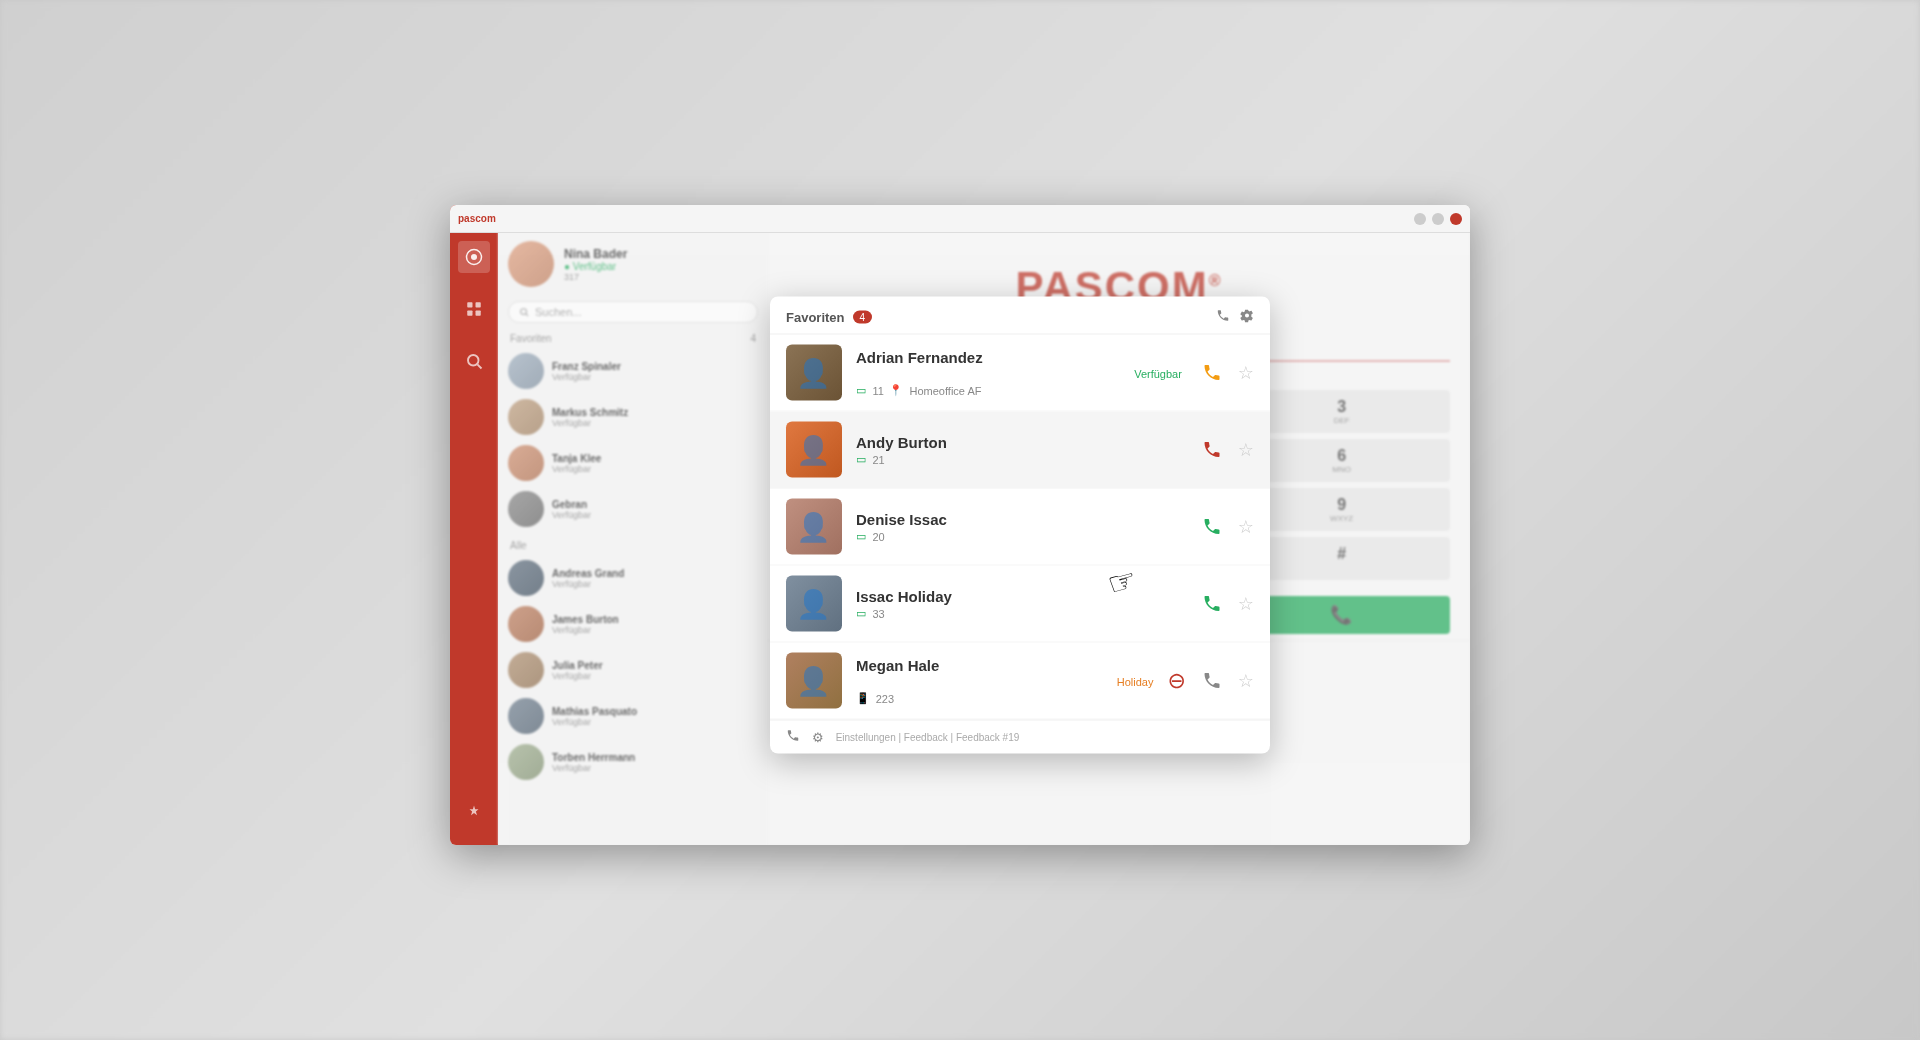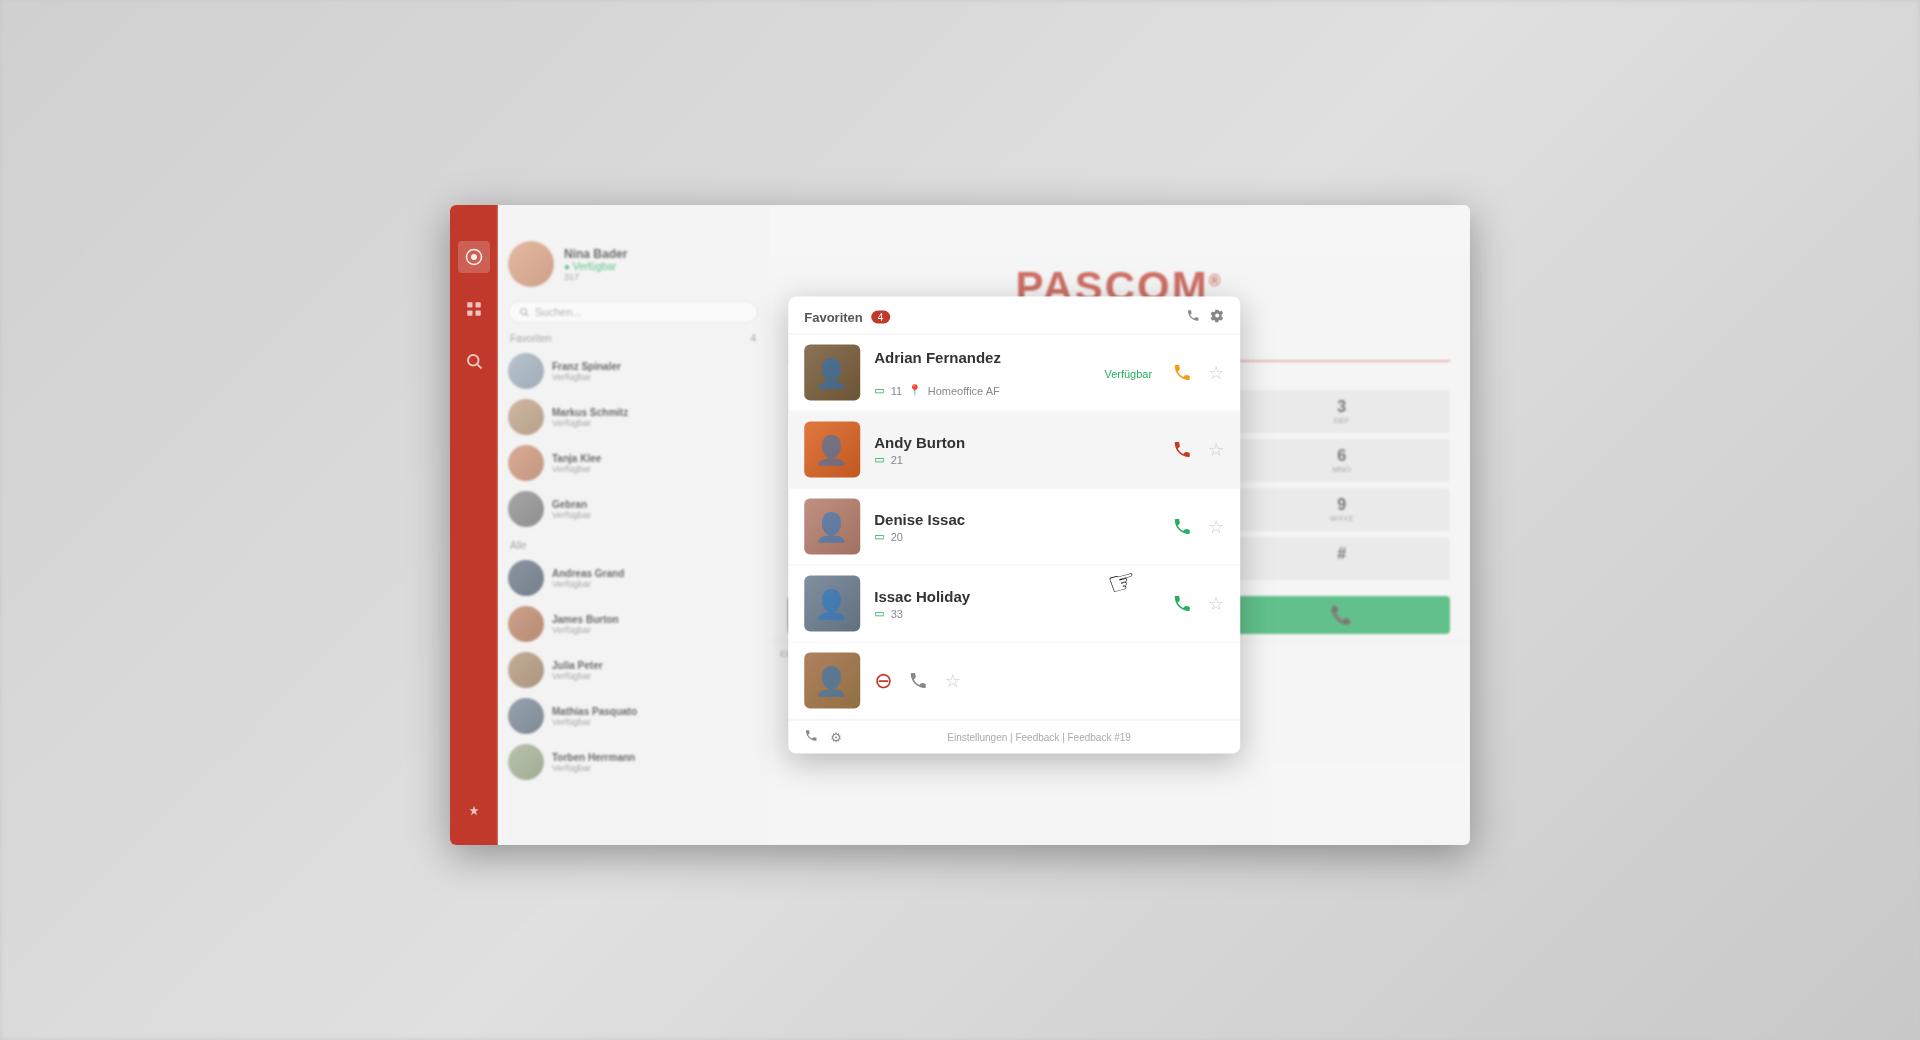--- a/index.html
+++ b/index.html
@@ -251,21 +251,21 @@
       color: #999;
       border-top: 1px solid #eee;
     }
 
     
     .favorites-popup {
       position: absolute;
       top: 50%;
       left: 50%;
       transform: translate(-38%, -50%);
-      width: 452px;
+      width: 500px;
       background: white;
       border-radius: 8px;
       box-shadow: 0 8px 32px rgba(0,0,0,0.25);
       z-index: 100;
       overflow: hidden;
     }
     .popup-header {
       display: flex;
       align-items: center;
       justify-content: space-between;
@@ -380,20 +380,28 @@
 </head>
 <body>
 
 <div class="bg-app">
 
   <div style="position:absolute;top:0;left:0;right:0;bottom:0;background:linear-gradient(135deg,#d0d0d0 0%,#e0e0e0 50%,#c8c8c8 100%);"></div>
 </div>
 
 <div class="main-window" style="margin-top:10px;">
 
+  <div class="title-bar">
+    <span class="title-bar-logo">pascom</span>
+    <div class="title-bar-controls">
+      <div class="title-bar-btn"></div>
+      <div class="title-bar-btn"></div>
+      <div class="title-bar-btn close"></div>
+    </div>
+  </div>
 
   <div class="sidebar-red">
     <div class="sidebar-icon active">
       <svg width="18" height="18" viewBox="0 0 24 24" fill="white" opacity="0.9">
           <circle cx="12" cy="12" r="10" stroke="white" stroke-width="2" fill="none"></circle>
           <circle cx="12" cy="12" r="4" fill="white"></circle>
         </svg>
     </div>
     <div class="sidebar-icon">
       <svg width="18" height="18" viewBox="0 0 24 24" fill="white" opacity="0.7">
@@ -658,39 +666,47 @@
             </svg>
         </div>
         <div class="star-icon">☆</div>
       </div>
     </div>
 
     <div class="contact-row">
       <div class="contact-avatar-popup avatar-5">
         <div class="avatar-face">👤</div>
       </div>
+      <div class="contact-details">
+        <div class="contact-name-popup">Megan Hale</div>
+        <div class="contact-status-popup holiday">Holiday</div>
+        <div class="contact-meta">
+          <span>📱</span>
+          <span>223</span>
+        </div>
+      </div>
       <div class="contact-actions">
         <div class="dnd-icon">⊖</div>
         <div class="call-icon-btn call-icon-gray">
           <svg width="20" height="20" viewBox="0 0 24 24" fill="#888">
               <path d="M6.6 10.8c1.4 2.8 3.8 5.1 6.6 6.6l2.2-2.2c.3-.3.7-.4 1-.2 1.1.4 2.3.6 3.6.6.6 0 1 .4 1 1V20c0 .6-.4 1-1 1-9.4 0-17-7.6-17-17 0-.6.4-1 1-1h3.5c.6 0 1 .4 1 1 0 1.3.2 2.5.6 3.6.1.3 0 .7-.2 1L6.6 10.8z"></path>
             </svg>
         </div>
         <div class="star-icon">☆</div>
       </div>
     </div>
 
     <div style="display:flex;align-items:center;gap:12px;padding:8px 16px;border-top:1px solid #f0f0f0;">
       <span style="font-size:13px;color:#888;cursor:pointer;">
         <svg width="14" height="14" viewBox="0 0 24 24" fill="#888">
             <path d="M6.6 10.8c1.4 2.8 3.8 5.1 6.6 6.6l2.2-2.2c.3-.3.7-.4 1-.2 1.1.4 2.3.6 3.6.6.6 0 1 .4 1 1V20c0 .6-.4 1-1 1-9.4 0-17-7.6-17-17 0-.6.4-1 1-1h3.5c.6 0 1 .4 1 1 0 1.3.2 2.5.6 3.6.1.3 0 .7-.2 1L6.6 10.8z"></path>
           </svg>
       </span>
       <span style="font-size:13px;color:#888;cursor:pointer;">⚙</span>
-      <div style="flex:1;font-size:10px;color:#aaa;text-align:center;">
+      <div style="flex:1;font-size:10px;color:#aaa;text-align:left;">
         Einstellungen | Feedback | Feedback #19
       </div>
     </div>
   </div>
 
   <div class="cursor-hand">☞</div>
 
 </div>
 
 </body></html>

